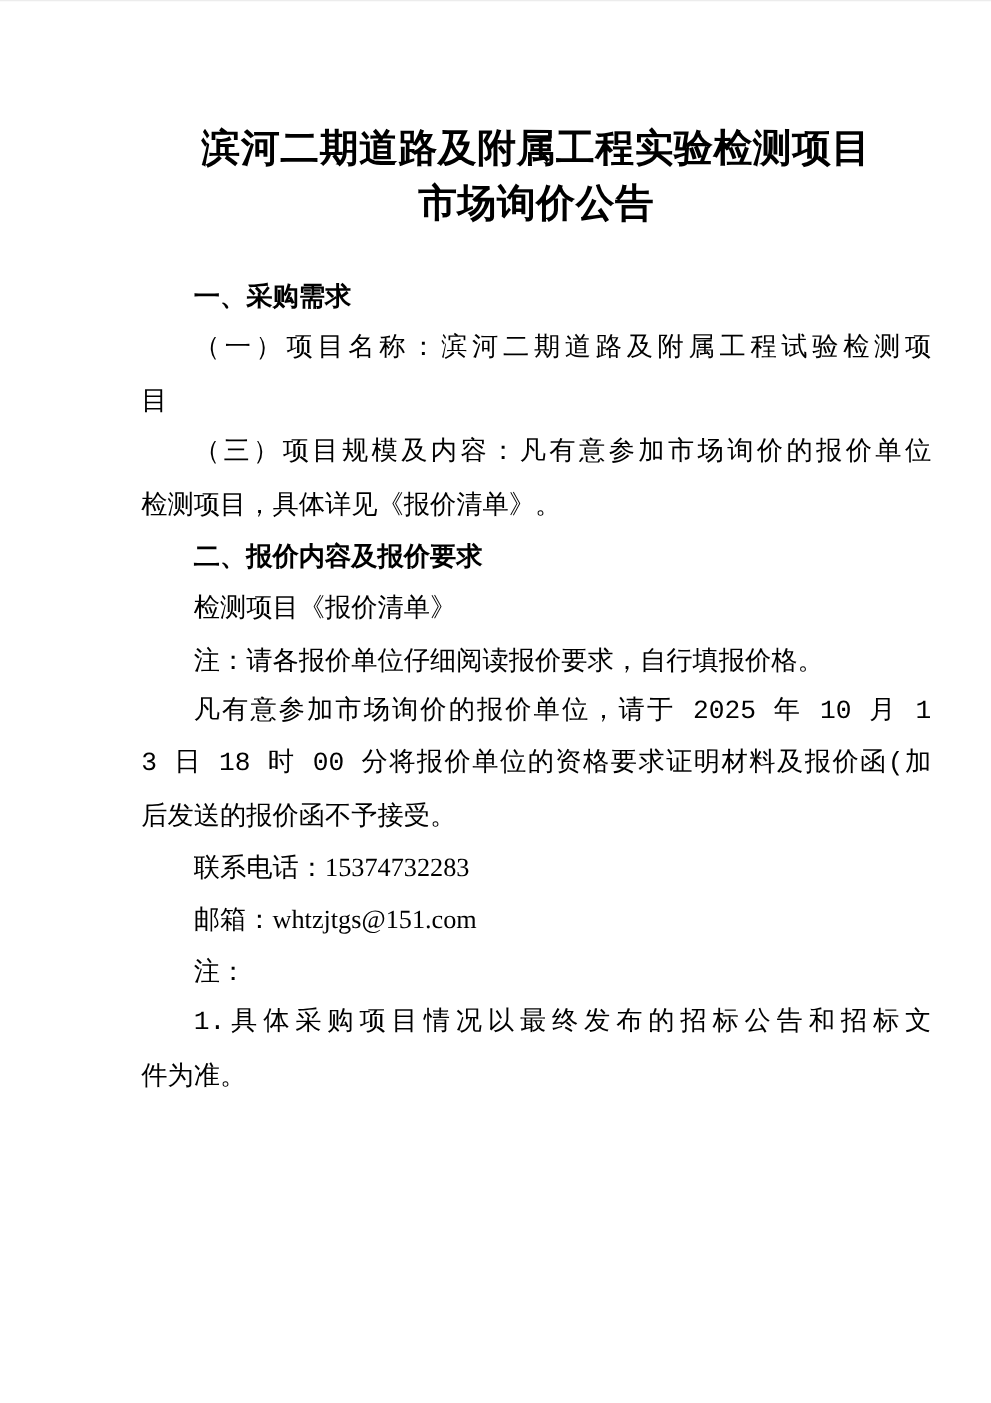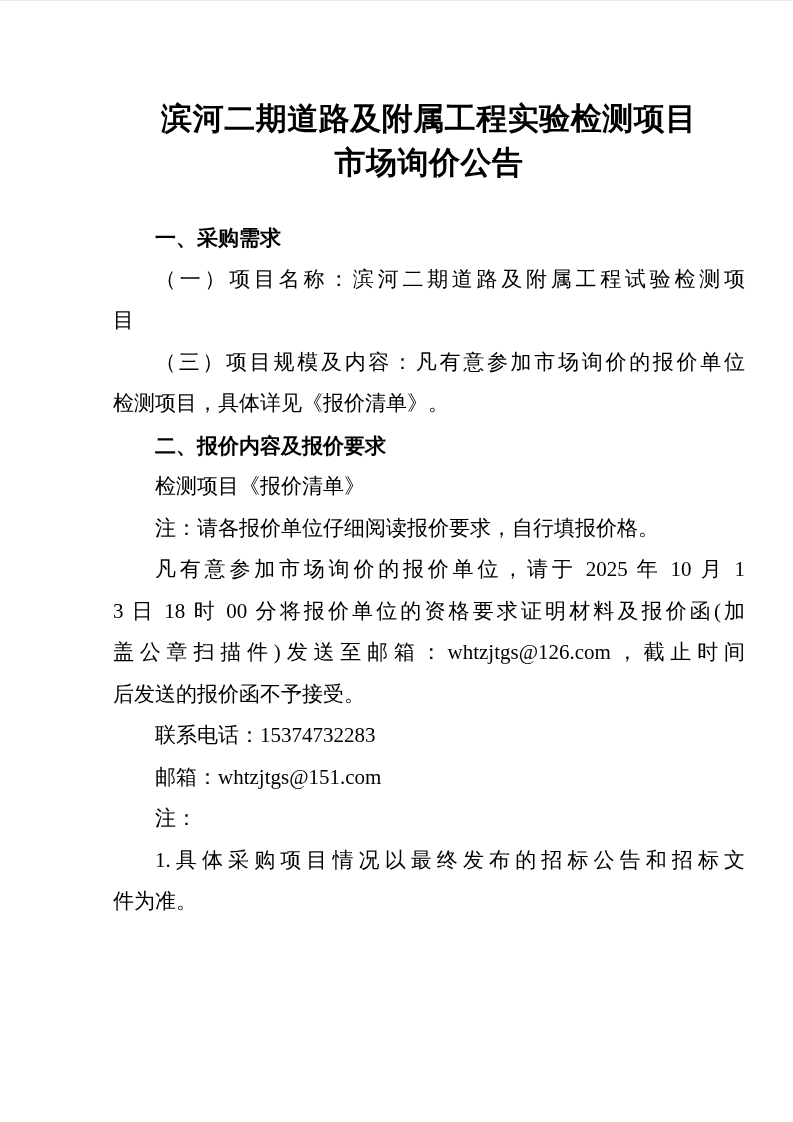--- a/index.html
+++ b/index.html
@@ -37,20 +37,21 @@
   }
   .line {
     min-height: 41.5px;
   }
   .line.first {
     text-indent: 2em;
   }
   .line.stretch {
     text-align: justify;
     text-align-last: justify;
+    font-family: Liberation Mono, monospace;
   }
   .heading-line {
     font-family: "Liberation Sans", "DejaVu Sans", sans-serif;
     font-weight: 700;
     text-indent: 2em;
   }
 </style>
 </head>
 <body>
 
@@ -76,21 +77,20 @@
       </div>
       <div class="block">
         <div class="line first">检测项目《报价清单》</div>
       </div>
       <div class="block">
         <div class="line first">注：请各报价单位仔细阅读报价要求，自行填报价格。</div>
       </div>
       <div class="block">
         <div class="line first stretch">凡有意参加市场询价的报价单位，请于 2025 年 10 月 1</div>
         <div class="line stretch">3 日 18 时 00 分将报价单位的资格要求证明材料及报价函(加</div>
-        <div class="line stretch">盖公章扫描件)发送至邮箱：whtzjtgs@126.com，截止时间</div>
         <div class="line">后发送的报价函不予接受。</div>
       </div>
       <div class="block">
         <div class="line first">联系电话：15374732283</div>
       </div>
       <div class="block">
         <div class="line first">邮箱：whtzjtgs@151.com</div>
       </div>
       <div class="block">
         <div class="line first">注：</div>

